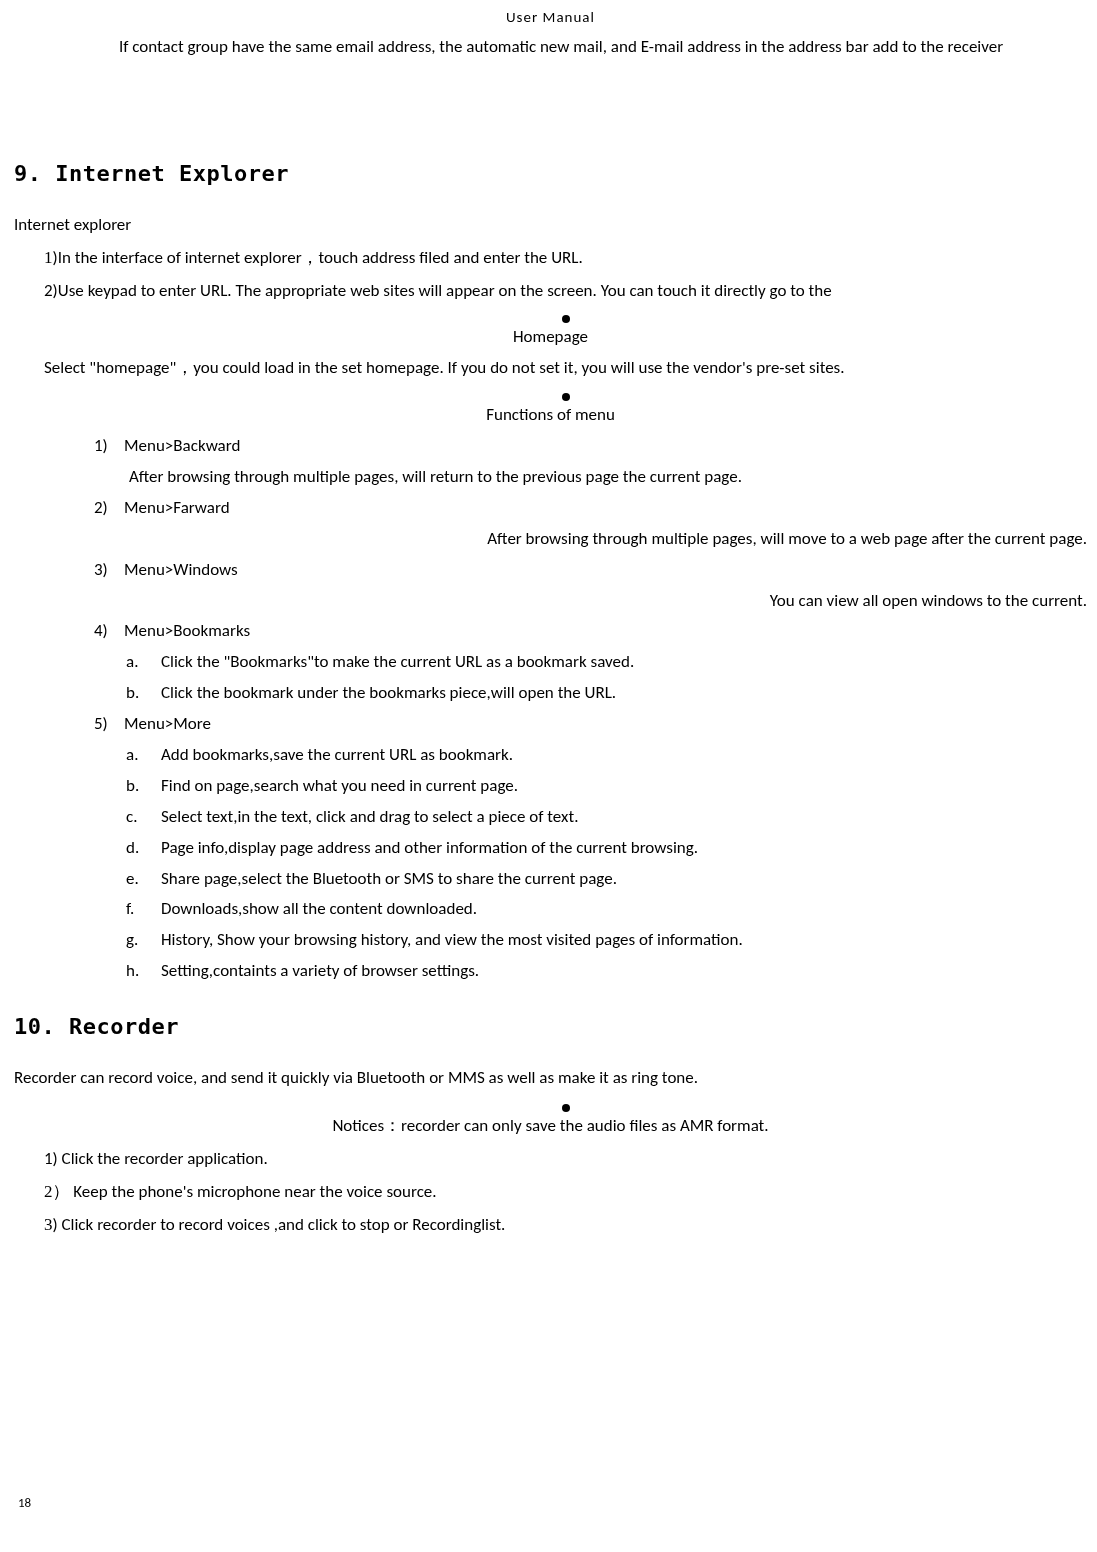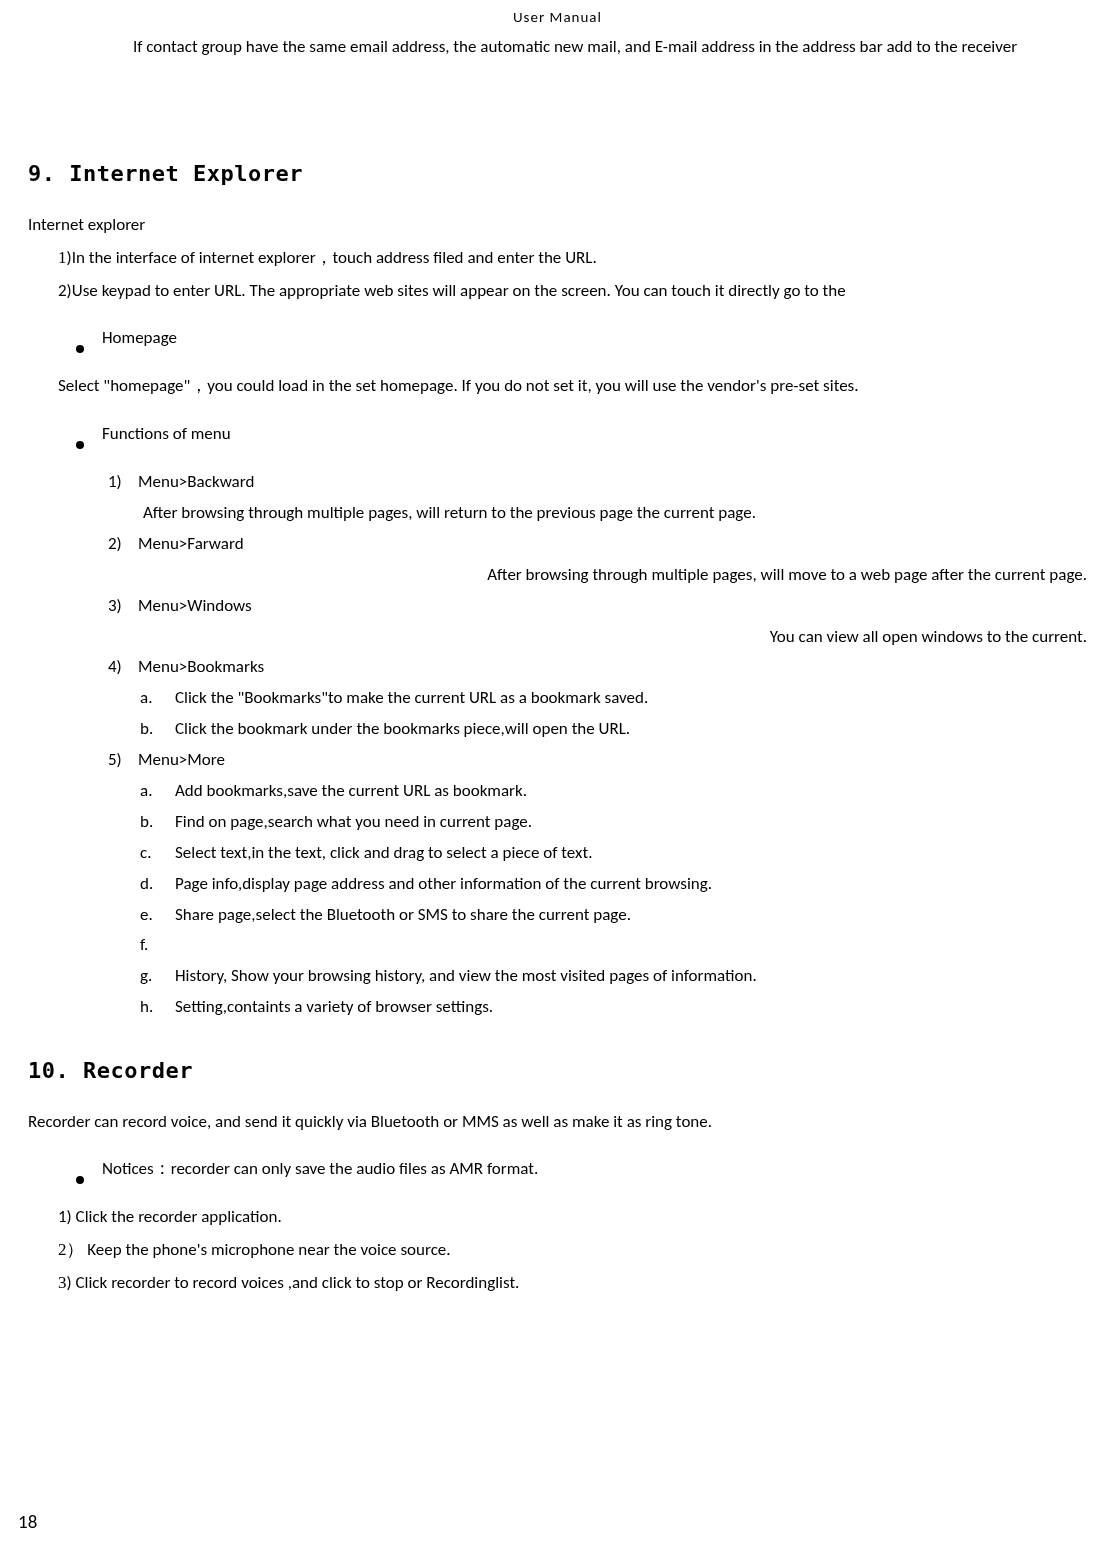--- a/index.html
+++ b/index.html
@@ -11,21 +11,21 @@
       font-size: 17px;
       line-height: 1.7;
       color: #000;
       background: #fff;
       width: 1097px;
     }
     .page {
       width: 1097px;
       min-height: 1552px;
       position: relative;
-      padding: 5px 10px 20px 28px;
+      padding: 5px 10px 20px 14px;
     }
     .header-title {
       text-align: center;
       font-size: 15px;
       font-family: Calibri, Arial, sans-serif;
       letter-spacing: 1px;
       margin-bottom: 2px;
     }
     .intro-paragraph {
       margin: 0 0 94px 0;
@@ -40,22 +40,23 @@
       font-weight: bold;
       margin: 20px 0 18px 0;
       letter-spacing: 0.5px;
     }
     .body-text {
       margin: 4px 0;
     }
     .indent-1 { margin-left: 30px; }
     .bullet-row {
       display: flex;
-      align-items: flex-end;
-      margin: 19px 0;
+      align-items: center;
+      margin: 2px 0;
+      flex-direction: column;
     }
     .bullet-dot {
       width: 8px;
       height: 8px;
       background: #000;
       border-radius: 50%;
       margin: 8px 18px 0 48px;
       flex-shrink: 0;
     }
     .num-row {
@@ -78,23 +79,23 @@
     }
     .plain-after-num {
       margin-left: 100px;
       text-align: right;
     }
     .plain-after-num-tight {
       margin-left: 115px;
     }
     .page-number {
       position: absolute;
-      bottom: 14px;
+      bottom: 38px;
       left: 18px;
-      font-size: 19px;
+      font-size: 13px;
     }
     .after-sel {
       margin-left: 30px;
       text-align: justify;
     }
     .two-line-indent {
       margin-left: 30px;
       text-align: justify;
     }
     .continue-line {
@@ -186,31 +187,32 @@
   <div class="sub-row">
       <span class="sub-label">d.</span>
       <span>Page info,display page address and other information of the current browsing.</span>
     </div>
   <div class="sub-row">
       <span class="sub-label">e.</span>
       <span>Share page,select the Bluetooth or SMS to share the current page.</span>
     </div>
   <div class="sub-row">
       <span class="sub-label">f.</span>
+      <span>Downloads,show all the content downloaded.</span>
     </div>
   <div class="sub-row">
       <span class="sub-label">g.</span>
       <span>History, Show your browsing history, and view the most visited pages of information.</span>
     </div>
   <div class="sub-row">
       <span class="sub-label">h.</span>
       <span>Setting,containts a variety of browser settings.</span>
     </div>
 
-  <h2 class="section-heading" style="margin-top:30px;">10. Recorder</h2>
+  <h2 class="section-heading" style="margin-top:22px;">10. Recorder</h2>
 
   <div class="body-text">Recorder can record voice, and send it quickly via Bluetooth or MMS as well as make it as ring tone.</div>
 
   <div class="bullet-row">
     <span class="bullet-dot"></span>
     <span>Notices：recorder can only save the audio files as AMR format.</span>
   </div>
 
   <div class="body-text indent-1">1) Click the recorder application.</div>
   <div class="body-text indent-1">

